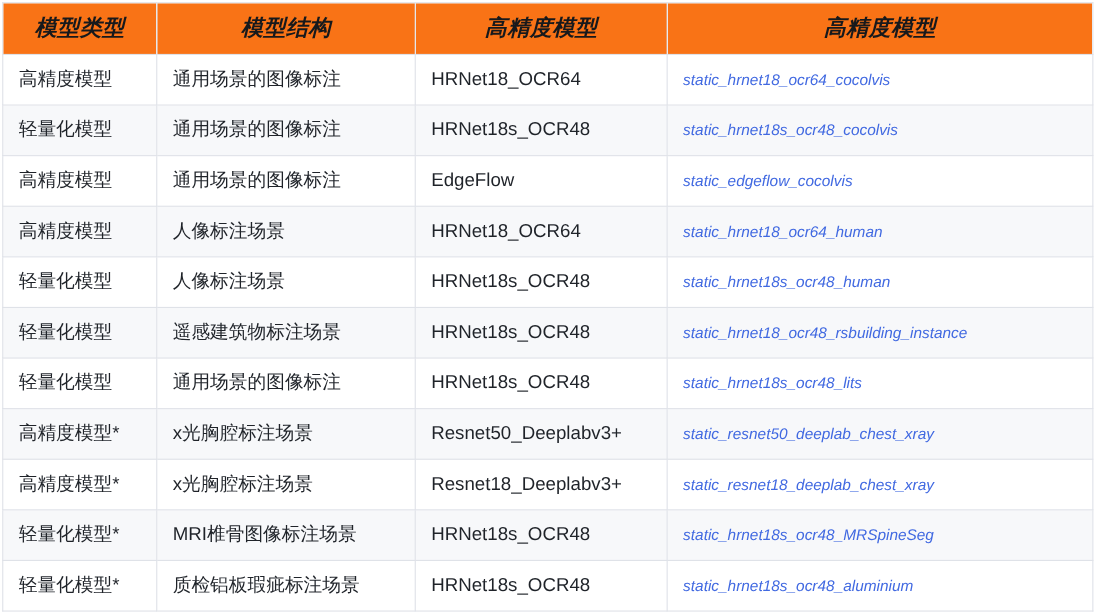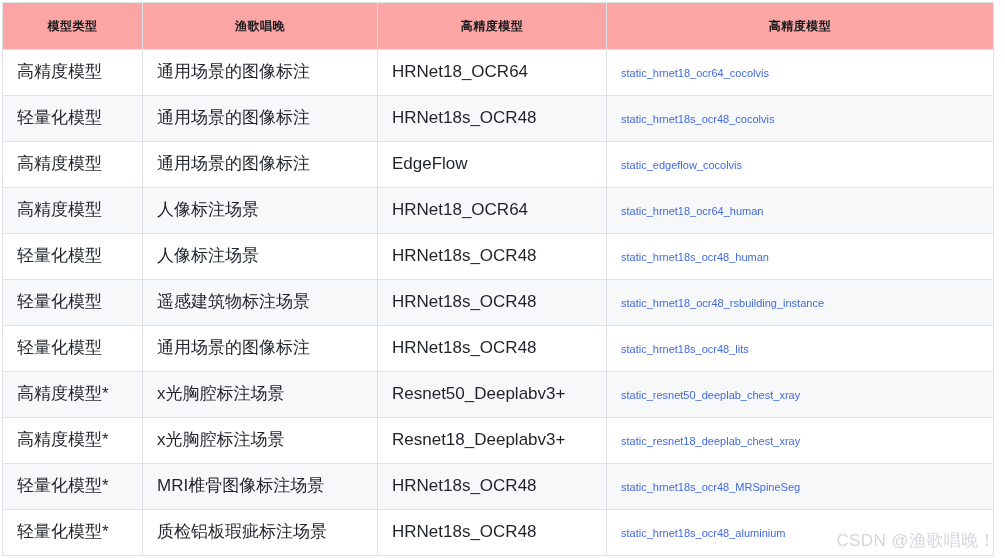--- a/index.html
+++ b/index.html
@@ -51,24 +51,25 @@
     line-height: 1.2;
     color: #1f2329;
     white-space: nowrap;
     overflow: hidden;
   }
 
   table.model-table thead th {
     height: 46px;
     font-weight: bold;
     text-align: center;
-    font-size: 12px;
+    font-size: 20px;
     color: #17191c;
-    background: #fca5a5;
+    background: #f97316;
     letter-spacing: 0.5px;
+    font-style: italic;
   }
 
   table.model-table tbody tr {
     background: #ffffff;
   }
   table.model-table tbody tr.alt {
     background: #f7f8fa;
   }
 
   table.model-table tbody td {
@@ -87,22 +88,23 @@
     font-size: 16.5px;
   }
 
   td.cell-link {
     padding-left: 16px;
   }
 
   a.dl-link {
     color: #4169e1;
     text-decoration: none;
-    font-size: 11px;
+    font-size: 14px;
     cursor: pointer;
+    font-style: italic;
   }
 
   .watermark {
     position: absolute;
     right: 9px;
     bottom: 6px;
     font-size: 17px;
     color: #d3d6dc;
     font-family: "Liberation Sans", "DejaVu Sans", sans-serif;
     letter-spacing: 0.4px;
@@ -120,21 +122,21 @@
     <table class="model-table">
       <colgroup>
         <col class="c1">
           <col class="c2">
           <col class="c3">
           <col class="c4">
       </colgroup>
       <thead>
         <tr>
           <th>模型类型</th>
-          <th>渔歌唱晚</th>
+          <th>模型结构</th>
           <th>高精度模型</th>
           <th>高精度模型</th>
         </tr>
       </thead>
       <tbody id="table-body">
           <tr>
             <td class="cell-type">高精度模型</td>
             <td class="cell-scene">通用场景的图像标注</td>
             <td class="cell-struct">HRNet18_OCR64</td>
             <td class="cell-link"><a class="dl-link">static_hrnet18_ocr64_cocolvis</a></td>
@@ -196,15 +198,14 @@
           <tr>
             <td class="cell-type">轻量化模型*</td>
             <td class="cell-scene">质检铝板瑕疵标注场景</td>
             <td class="cell-struct">HRNet18s_OCR48</td>
             <td class="cell-link"><a class="dl-link">static_hrnet18s_ocr48_aluminium</a></td>
           </tr>
         </tbody>
     </table>
   </div>
 
-  <div class="watermark">CSDN @渔歌唱晚！</div>
 
 </div>
 
 </body></html>

